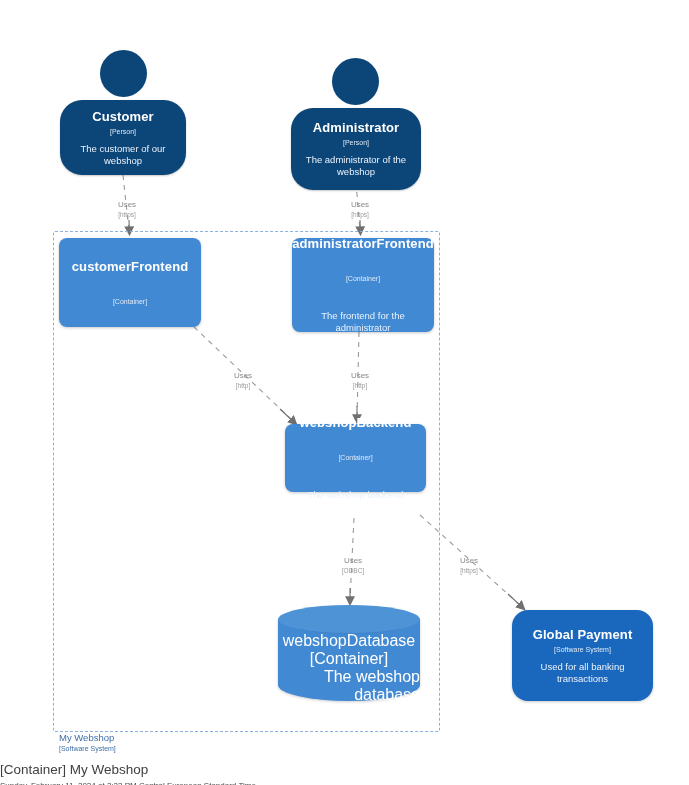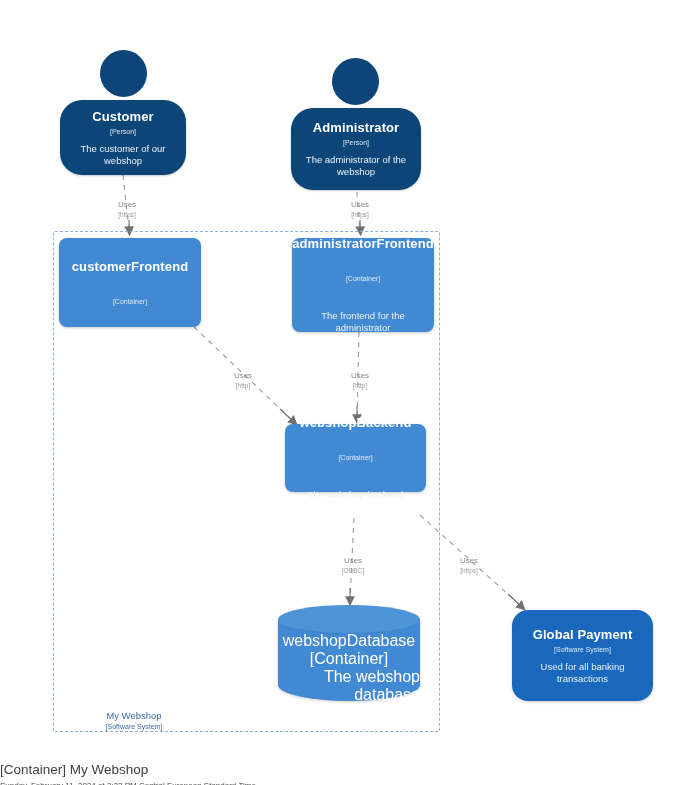--- a/index.html
+++ b/index.html
@@ -212,21 +212,21 @@
       <line x1="350" y1="588" x2="350" y2="604" stroke="#707070" stroke-width="1.1" marker-end="url(#arrow)"></line>
     </g>
 
     <g>
       <line x1="420" y1="515" x2="520" y2="605" stroke="#9a9a9a" stroke-width="1.1" stroke-dasharray="5,5"></line>
       <line x1="508" y1="594" x2="524" y2="609" stroke="#707070" stroke-width="1.1" marker-end="url(#arrow)"></line>
     </g>
   </svg>
 
   <div class="boundary" style="left:53px; top:231px; width:387px; height:501px;"></div>
-  <div class="boundary-label" style="left:59px; top:710px; width:150px;text-align:center;">
+  <div class="boundary-label" style="left:59px; top:732px; width:150px;">
     <div class="b-name">My Webshop</div>
     <div class="b-type">[Software System]</div>
   </div>
 
   <div style="position:absolute; left:60px; top:50px; width:126px; height:125px;">
     <div class="person-head" style="left:40px; top:0px; width:47px; height:47px;"></div>
     <div class="node person-body" style="left:0px; top:50px; width:126px; height:75px;">
       <div class="title">Customer</div>
       <div class="type">[Person]</div>
       <div class="desc">The customer of our webshop</div>

